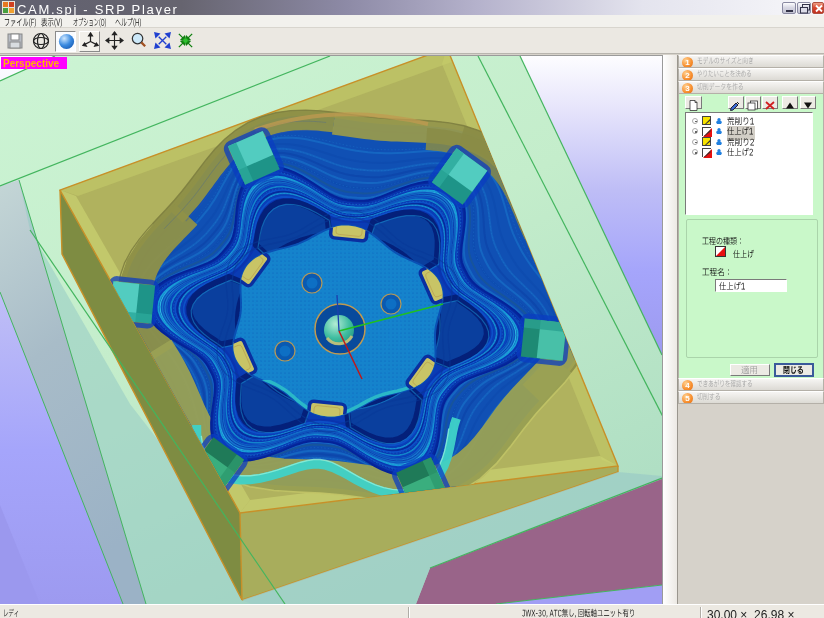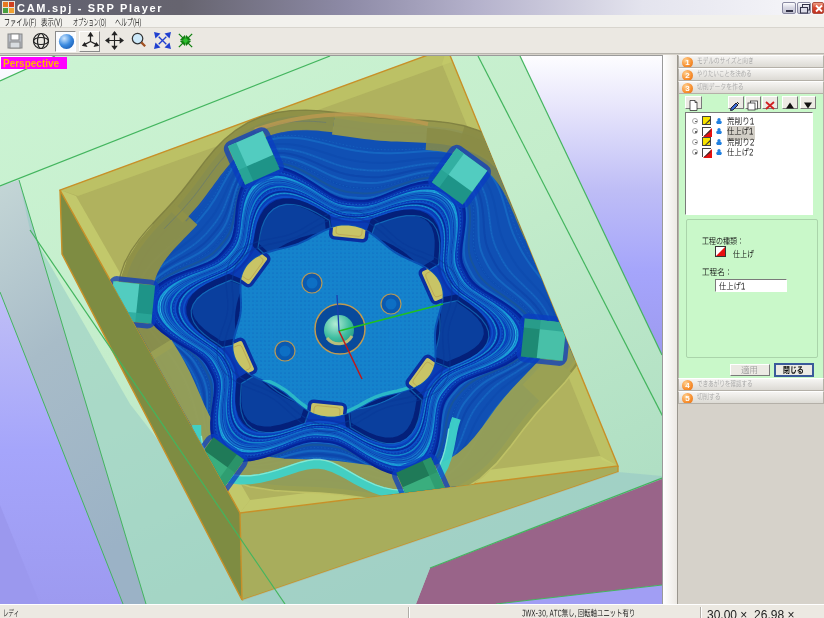--- a/index.html
+++ b/index.html
@@ -1,19 +1,19 @@
 <!DOCTYPE html>
 <html><head><meta charset="utf-8"><style>
 *{margin:0;padding:0;box-sizing:border-box}
 html,body{width:824px;height:618px;overflow:hidden}
 body{font-family:"Liberation Sans",sans-serif;background:#d6d2ca;position:relative}
 #titlebar{position:absolute;left:0;top:0;width:824px;height:15px;
  background:linear-gradient(90deg,#616170 0%,#66646f 22%,#8d8aa6 42%,#b5b2cc 58%,#e4e4ee 78%,#f7f7fa 100%)}
 #title-ico{position:absolute;left:2px;top:1px;width:13px;height:13px}
-#title-txt{position:absolute;left:17px;top:2px;font-size:11px;font-weight:bold;color:#fff;letter-spacing:1.7px}
+#title-txt{position:absolute;left:17px;top:2px;font-size:13px;font-weight:normal;color:#fff;letter-spacing:1.7px}
 .wbtn{position:absolute;top:2px;width:14px;height:12px;border:1px solid #8a8aa2;border-radius:2px;
  background:linear-gradient(#fdfdfe,#d8d8e4 45%,#c2c2d2);font-size:9px;line-height:9px;text-align:center;color:#33334a}
 #btn-close{background:linear-gradient(#f0a088,#d84830 45%,#c03020);border-color:#b05040;color:#fff}
 #menubar{position:absolute;left:0;top:15px;width:824px;height:13px;background:#f2f1ed;border-bottom:1px solid #d8d5ce;font-size:8.5px;color:#111}
 #menubar span{position:absolute;top:2px}
 #toolbar{position:absolute;left:0;top:28px;width:824px;height:26px;background:#ebe8e2;border-bottom:1px solid #b8b5ae}
 .tbtn{position:absolute;top:2.5px;width:21px;height:21px}
 .tbtn svg{position:absolute;left:0.5px;top:0.5px}
 #tb-sphere{background:#fafcff;border:1px solid;border-color:#8a8a8a #fff #fff #8a8a8a}
 #tb-move{background:#f2f0ea;border:1px solid;border-color:#fff #8a8a8a #8a8a8a #fff}

